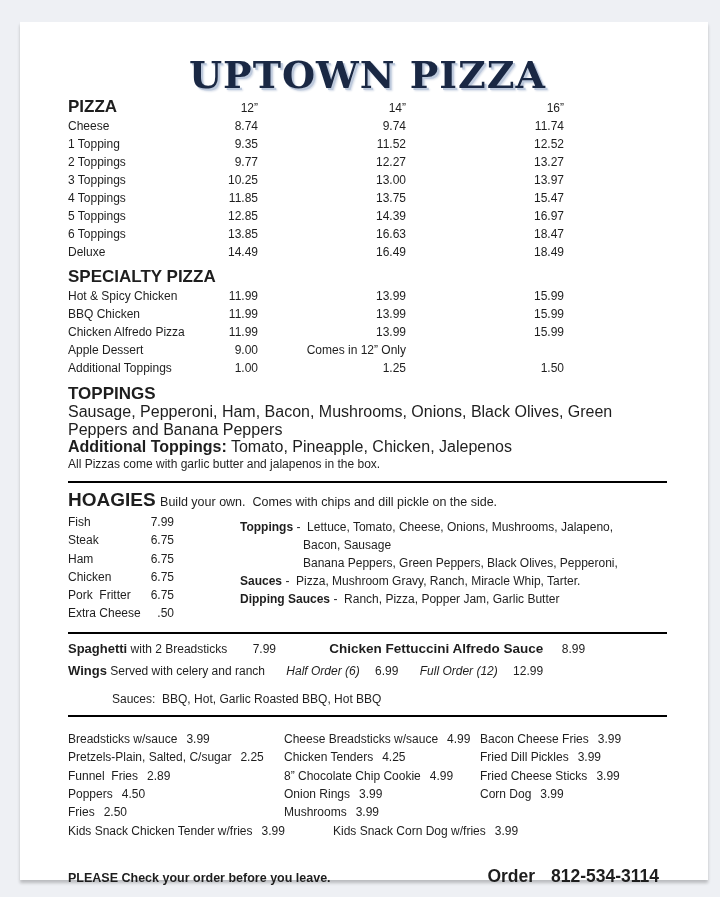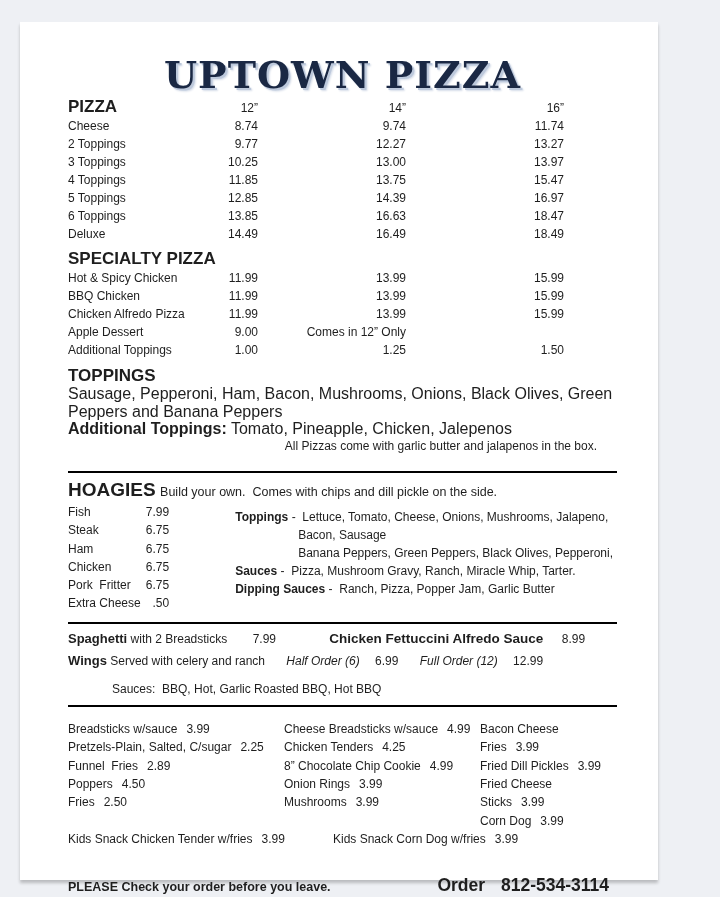--- a/index.html
+++ b/index.html
@@ -4,21 +4,21 @@
 <style>
   html,body{margin:0;padding:0;}
   body{
     width:720px;height:897px;overflow:hidden;
     background:#eef0f4;
     font-family:"Liberation Sans",sans-serif;
     color:#1e1e1e;
   }
   .page{
     position:absolute;left:20px;top:22px;
-    width:638px;height:858px;
+    width:688px;height:858px;
     background:#ffffff;
     box-shadow:0 3px 3px rgba(0,0,0,0.22);
     box-sizing:border-box;
     padding:0 41px 16px 48px;
   }
   [data-bind]{white-space:pre-wrap;}
   .title{
     margin:31px 0 0 0;
     text-align:center;
     font-family:"DejaVu Serif",serif;
@@ -30,21 +30,21 @@
   }
   table.prices{border-collapse:collapse;}
   table.prices td{padding:0;font-size:12px;line-height:18px;vertical-align:bottom;}
   table.prices td.sec{font-size:17px;font-weight:bold;line-height:20px;}
   table.prices tr.sechead td{padding-top:6px;}
   td.num{text-align:right;}
   .c-item{width:130px;} .c12{width:60px;} .c14{width:148px;} .c16{width:158px;}
 
   .sec-h{font-size:17px;font-weight:bold;line-height:19px;margin:7px 0 0 0;}
   .tline{font-size:16px;line-height:17.5px;}
-  .tnote{font-size:12px;line-height:17.5px;text-align:right;margin:0 20px 16px 0;}
+  .tnote{font-size:12px;line-height:17.5px;text-align:left;margin:0 20px 8px 0;}
   b.inl{font-weight:bold;}
 
   .rule{border:none;border-top:2px solid #000;margin:0;}
 
   .hoagies-head{margin-top:6px;line-height:22px;}
   .hoagies-head .hh{font-size:19px;font-weight:bold;}
   .hoagies-head .hs{font-size:12.5px;}
   .hoagies-wrap{display:flex;align-items:flex-start;}
   table.hlist{border-collapse:collapse;}
   table.hlist td{padding:0;font-size:12px;line-height:18.3px;}
@@ -88,20 +88,26 @@
       <td class="sec" data-bind="pizza.heading">PIZZA</td>
       <td class="num" data-bind="pizza.sizes.0">12”</td>
       <td class="num" data-bind="pizza.sizes.1">14”</td>
       <td class="num" data-bind="pizza.sizes.2">16”</td>
     </tr>
     <tr>
       <td data-bind="pizza.rows.0.item">Cheese</td>
       <td class="num" data-bind="pizza.rows.0.p12">8.74</td>
       <td class="num" data-bind="pizza.rows.0.p14">9.74</td>
       <td class="num" data-bind="pizza.rows.0.p16">11.74</td>
+    </tr>
+    <tr>
+      <td data-bind="pizza.rows.1.item">1 Topping</td>
+      <td class="num" data-bind="pizza.rows.1.p12">9.35</td>
+      <td class="num" data-bind="pizza.rows.1.p14">11.52</td>
+      <td class="num" data-bind="pizza.rows.1.p16">12.52</td>
     </tr>
     <tr>
       <td data-bind="pizza.rows.2.item">2 Toppings</td>
       <td class="num" data-bind="pizza.rows.2.p12">9.77</td>
       <td class="num" data-bind="pizza.rows.2.p14">12.27</td>
       <td class="num" data-bind="pizza.rows.2.p16">13.27</td>
     </tr>
     <tr>
       <td data-bind="pizza.rows.3.item">3 Toppings</td>
       <td class="num" data-bind="pizza.rows.3.p12">10.25</td>

